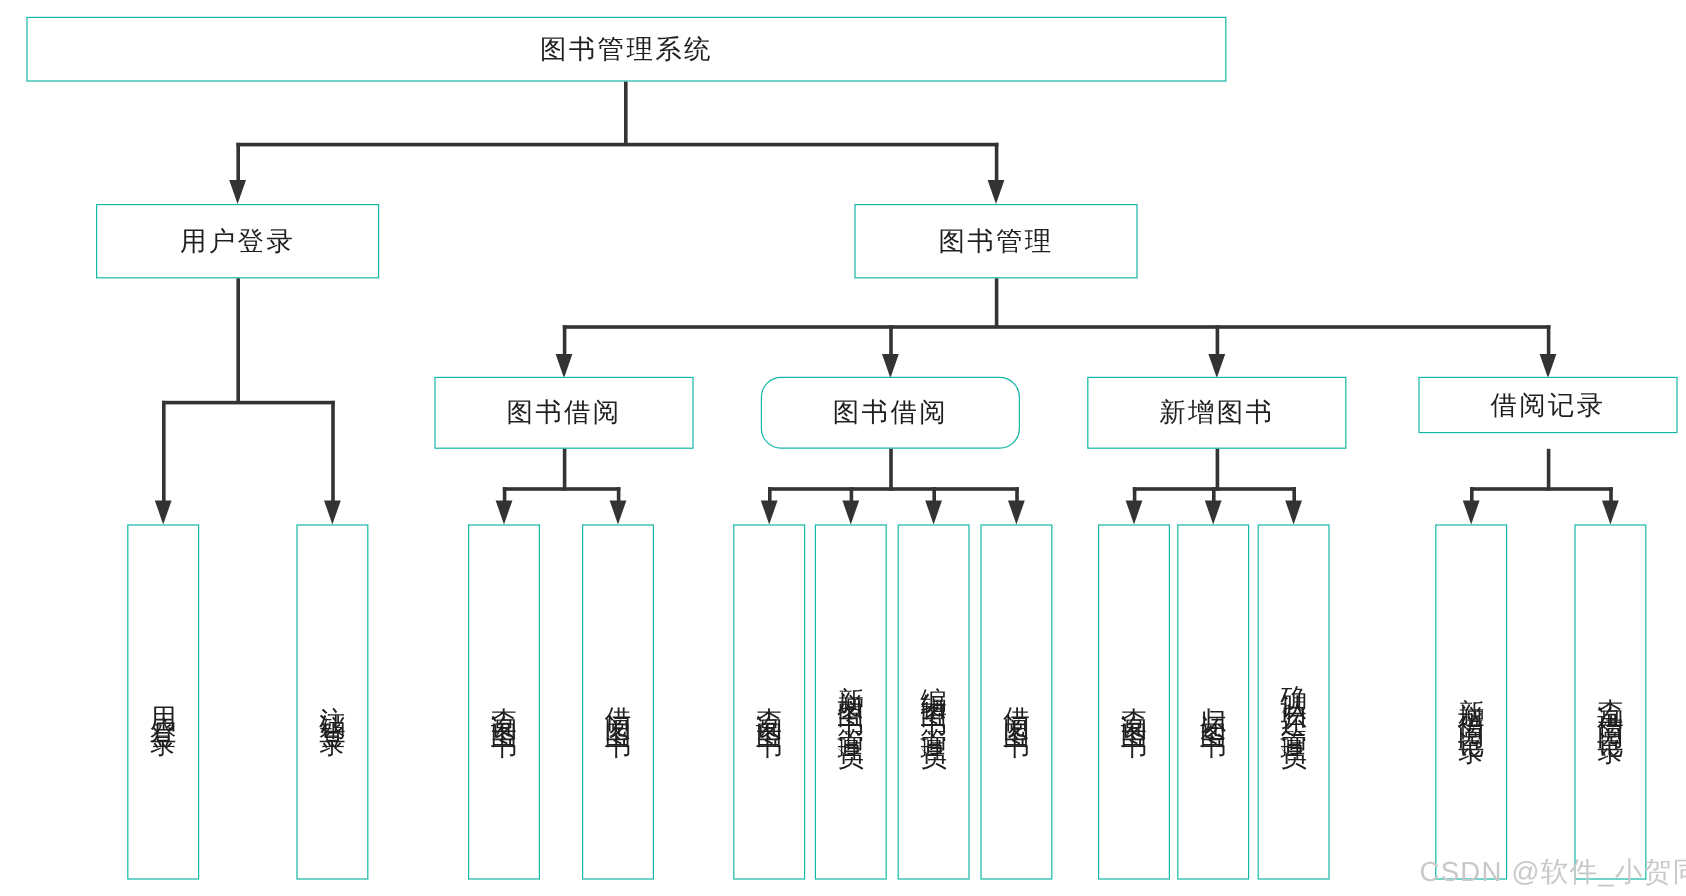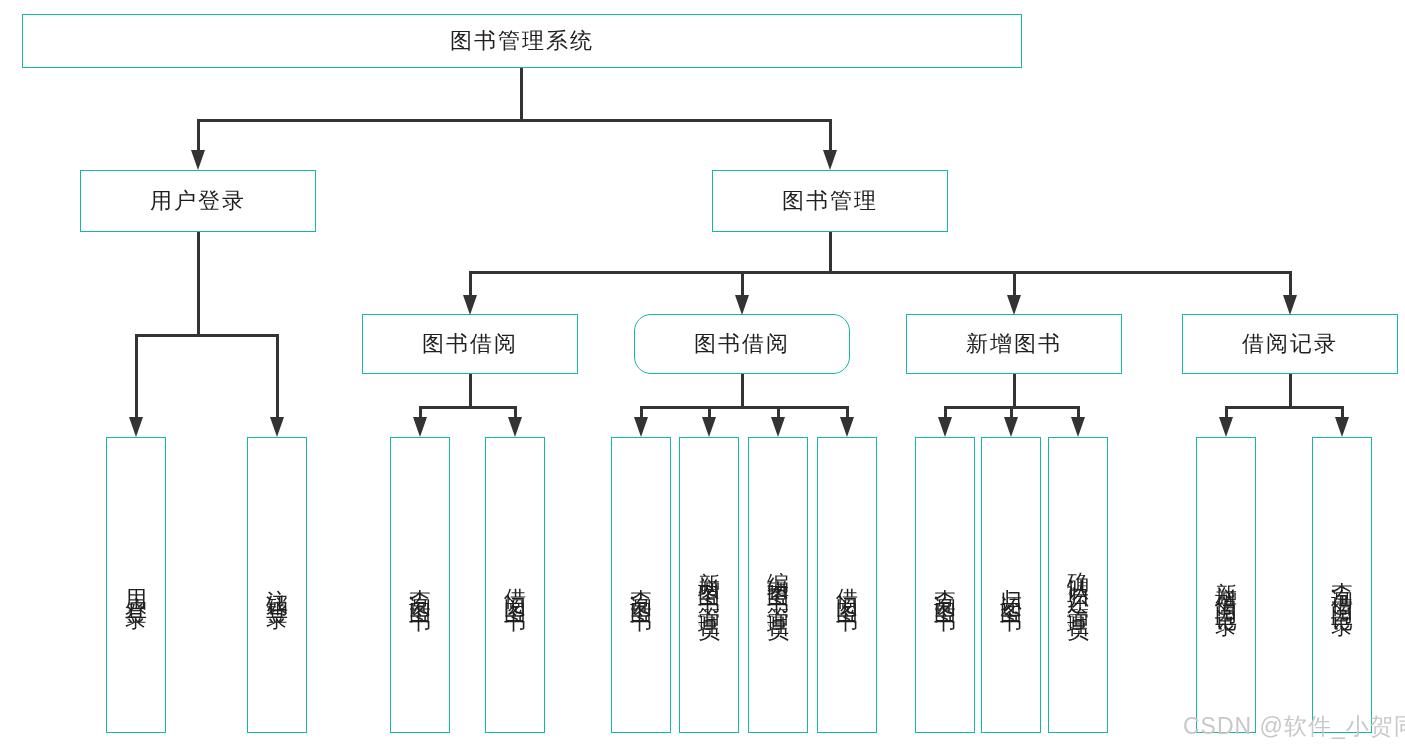--- a/index.html
+++ b/index.html
@@ -93,21 +93,21 @@
 
   <div class="box hbox" style="left:362px; top:314px; width:216px; height:60px;">
     <span>图书借阅</span>
   </div>
   <div class="box hbox" style="left:634px; top:314px; width:216px; height:60px;border-radius:17px;">
     <span>图书借阅</span>
   </div>
   <div class="box hbox" style="left:906px; top:314px; width:216px; height:60px;">
     <span>新增图书</span>
   </div>
-  <div class="box hbox" style="left:1182px; top:314px; width:216px; height:60px;">
+  <div class="box hbox" style="left:1182px; top:314px; width:216px; height:47px;">
     <span>借阅记录</span>
   </div>
 
   <div class="vline" style="left:469px; top:374px; height:35px;"></div>
   <div class="hline" style="left:419px; top:406px; width:98px;"></div>
   <div class="vline" style="left:419px; top:406px; height:13px;"></div>
   <div class="vline" style="left:514px; top:406px; height:13px;"></div>
   <div class="arrow" style="left:413px; top:417px;"></div>
   <div class="arrow" style="left:508px; top:417px;"></div>
 

